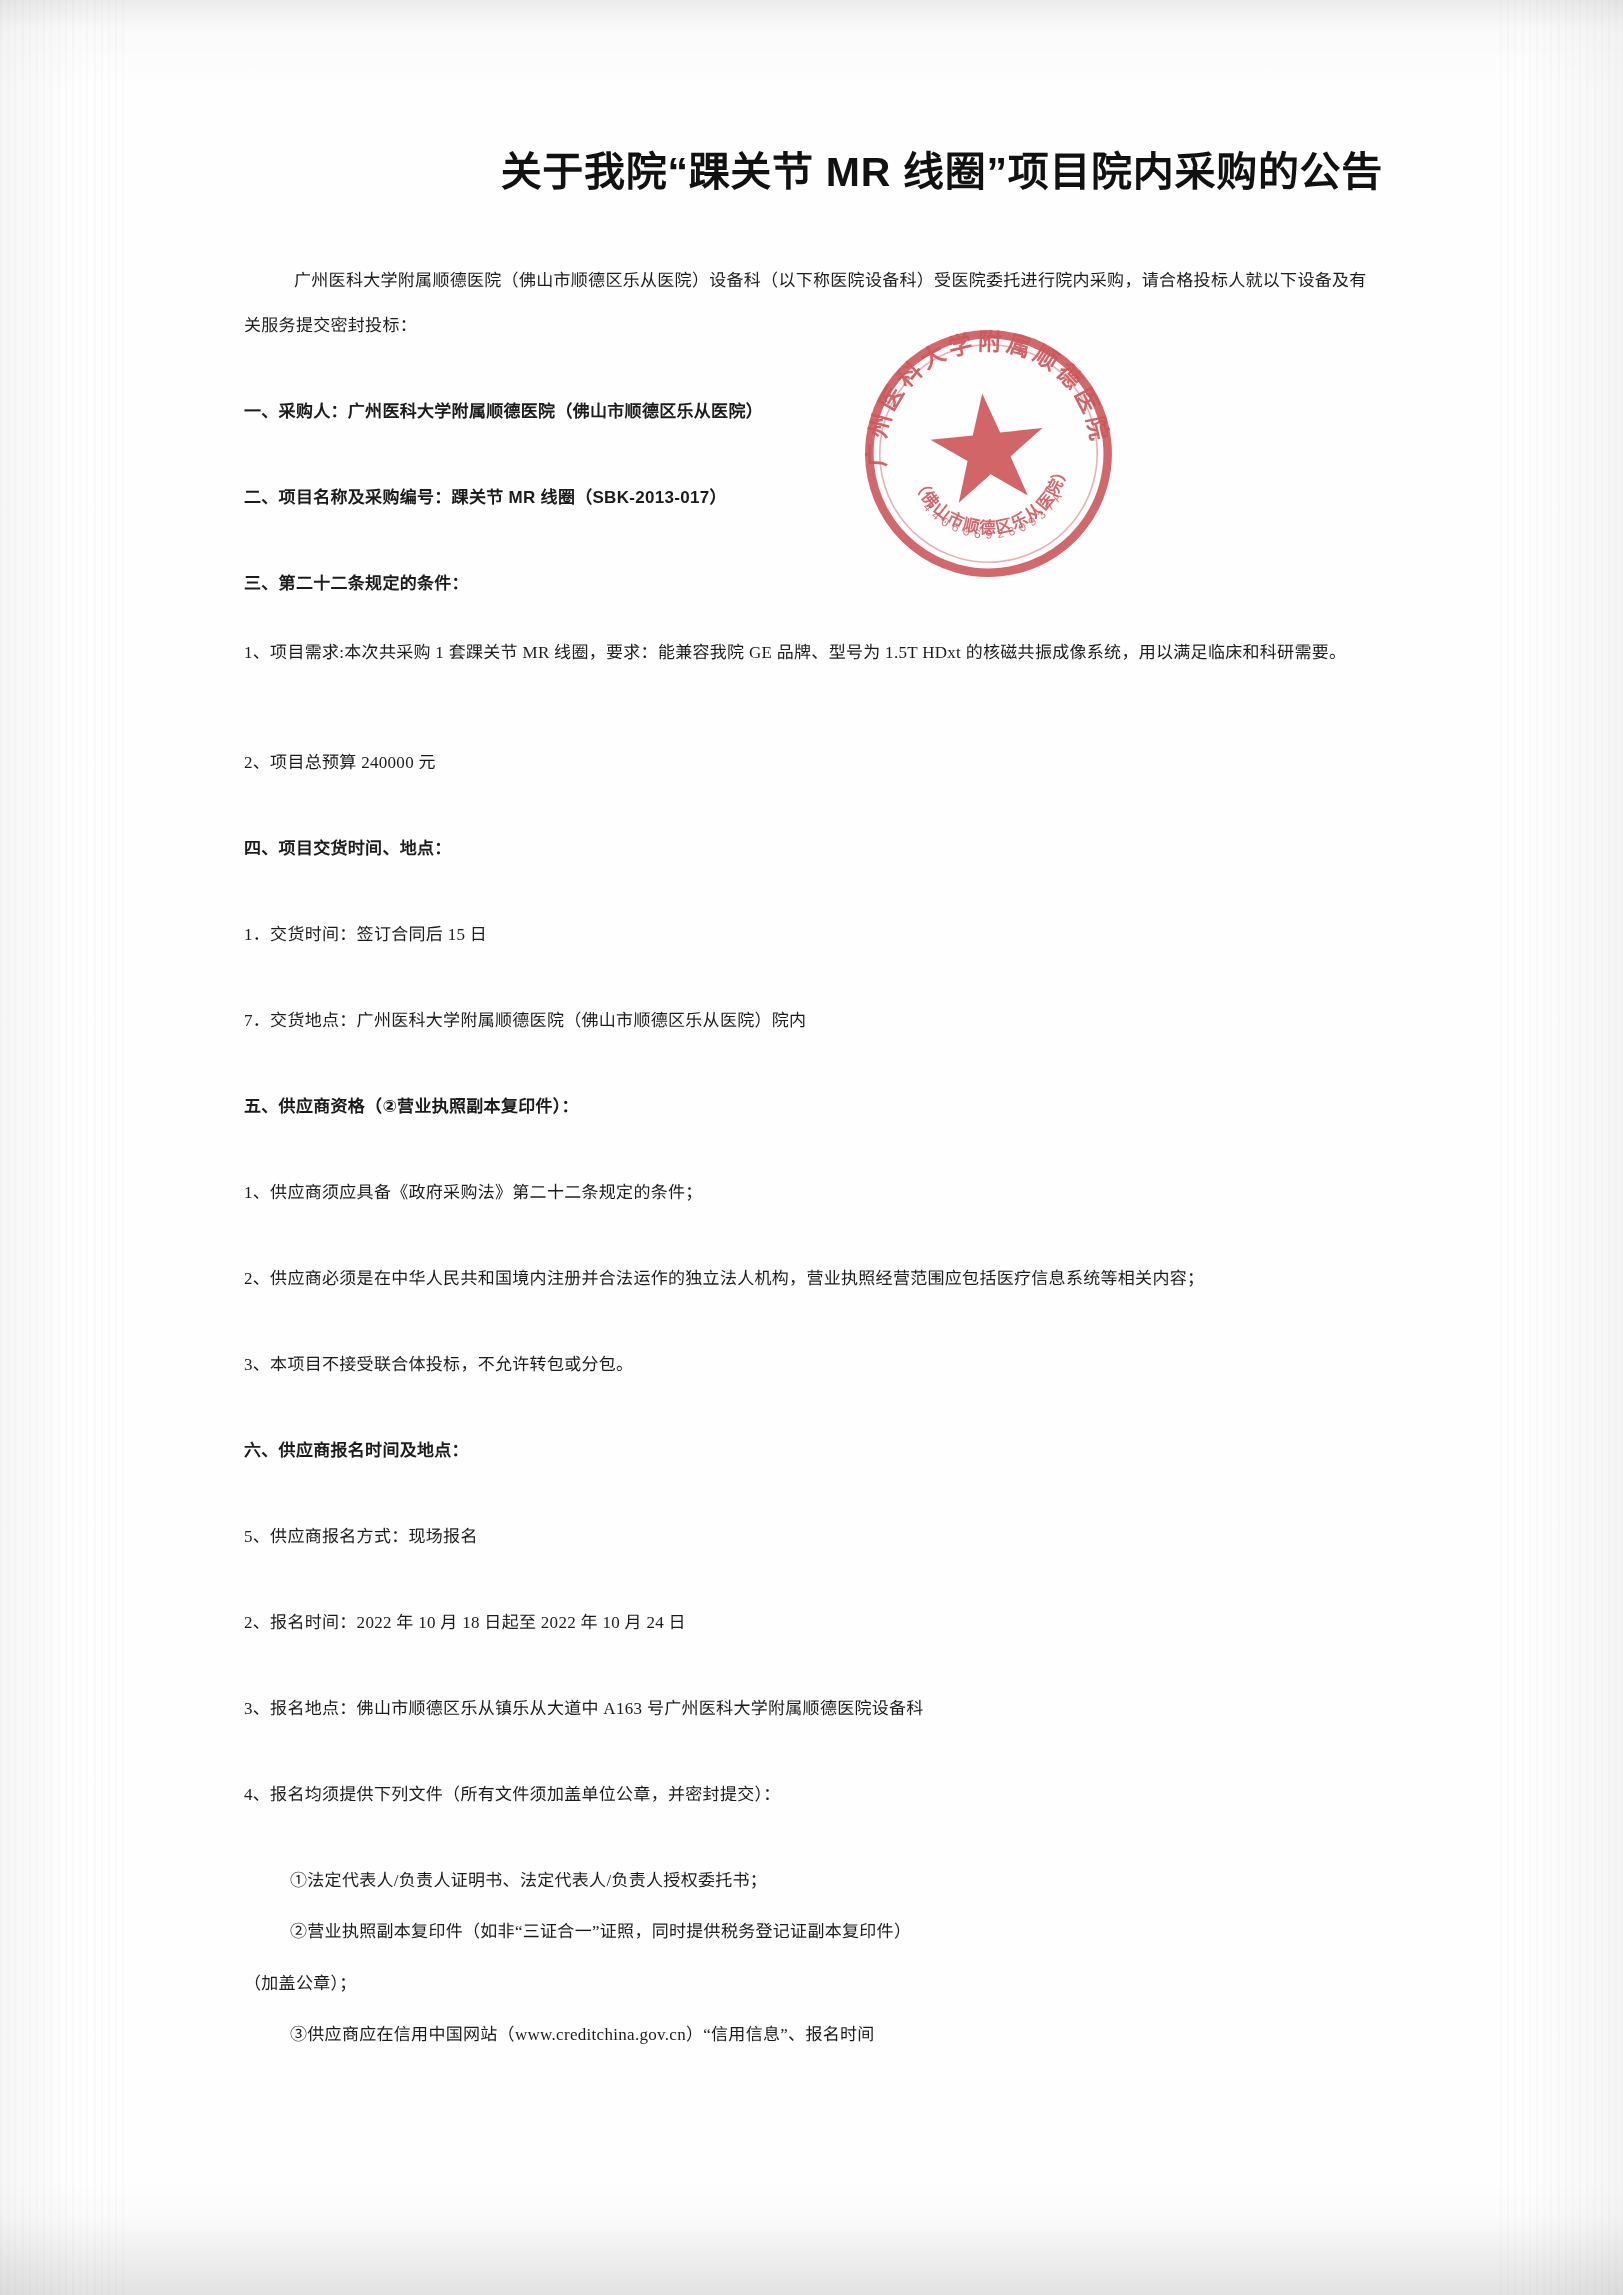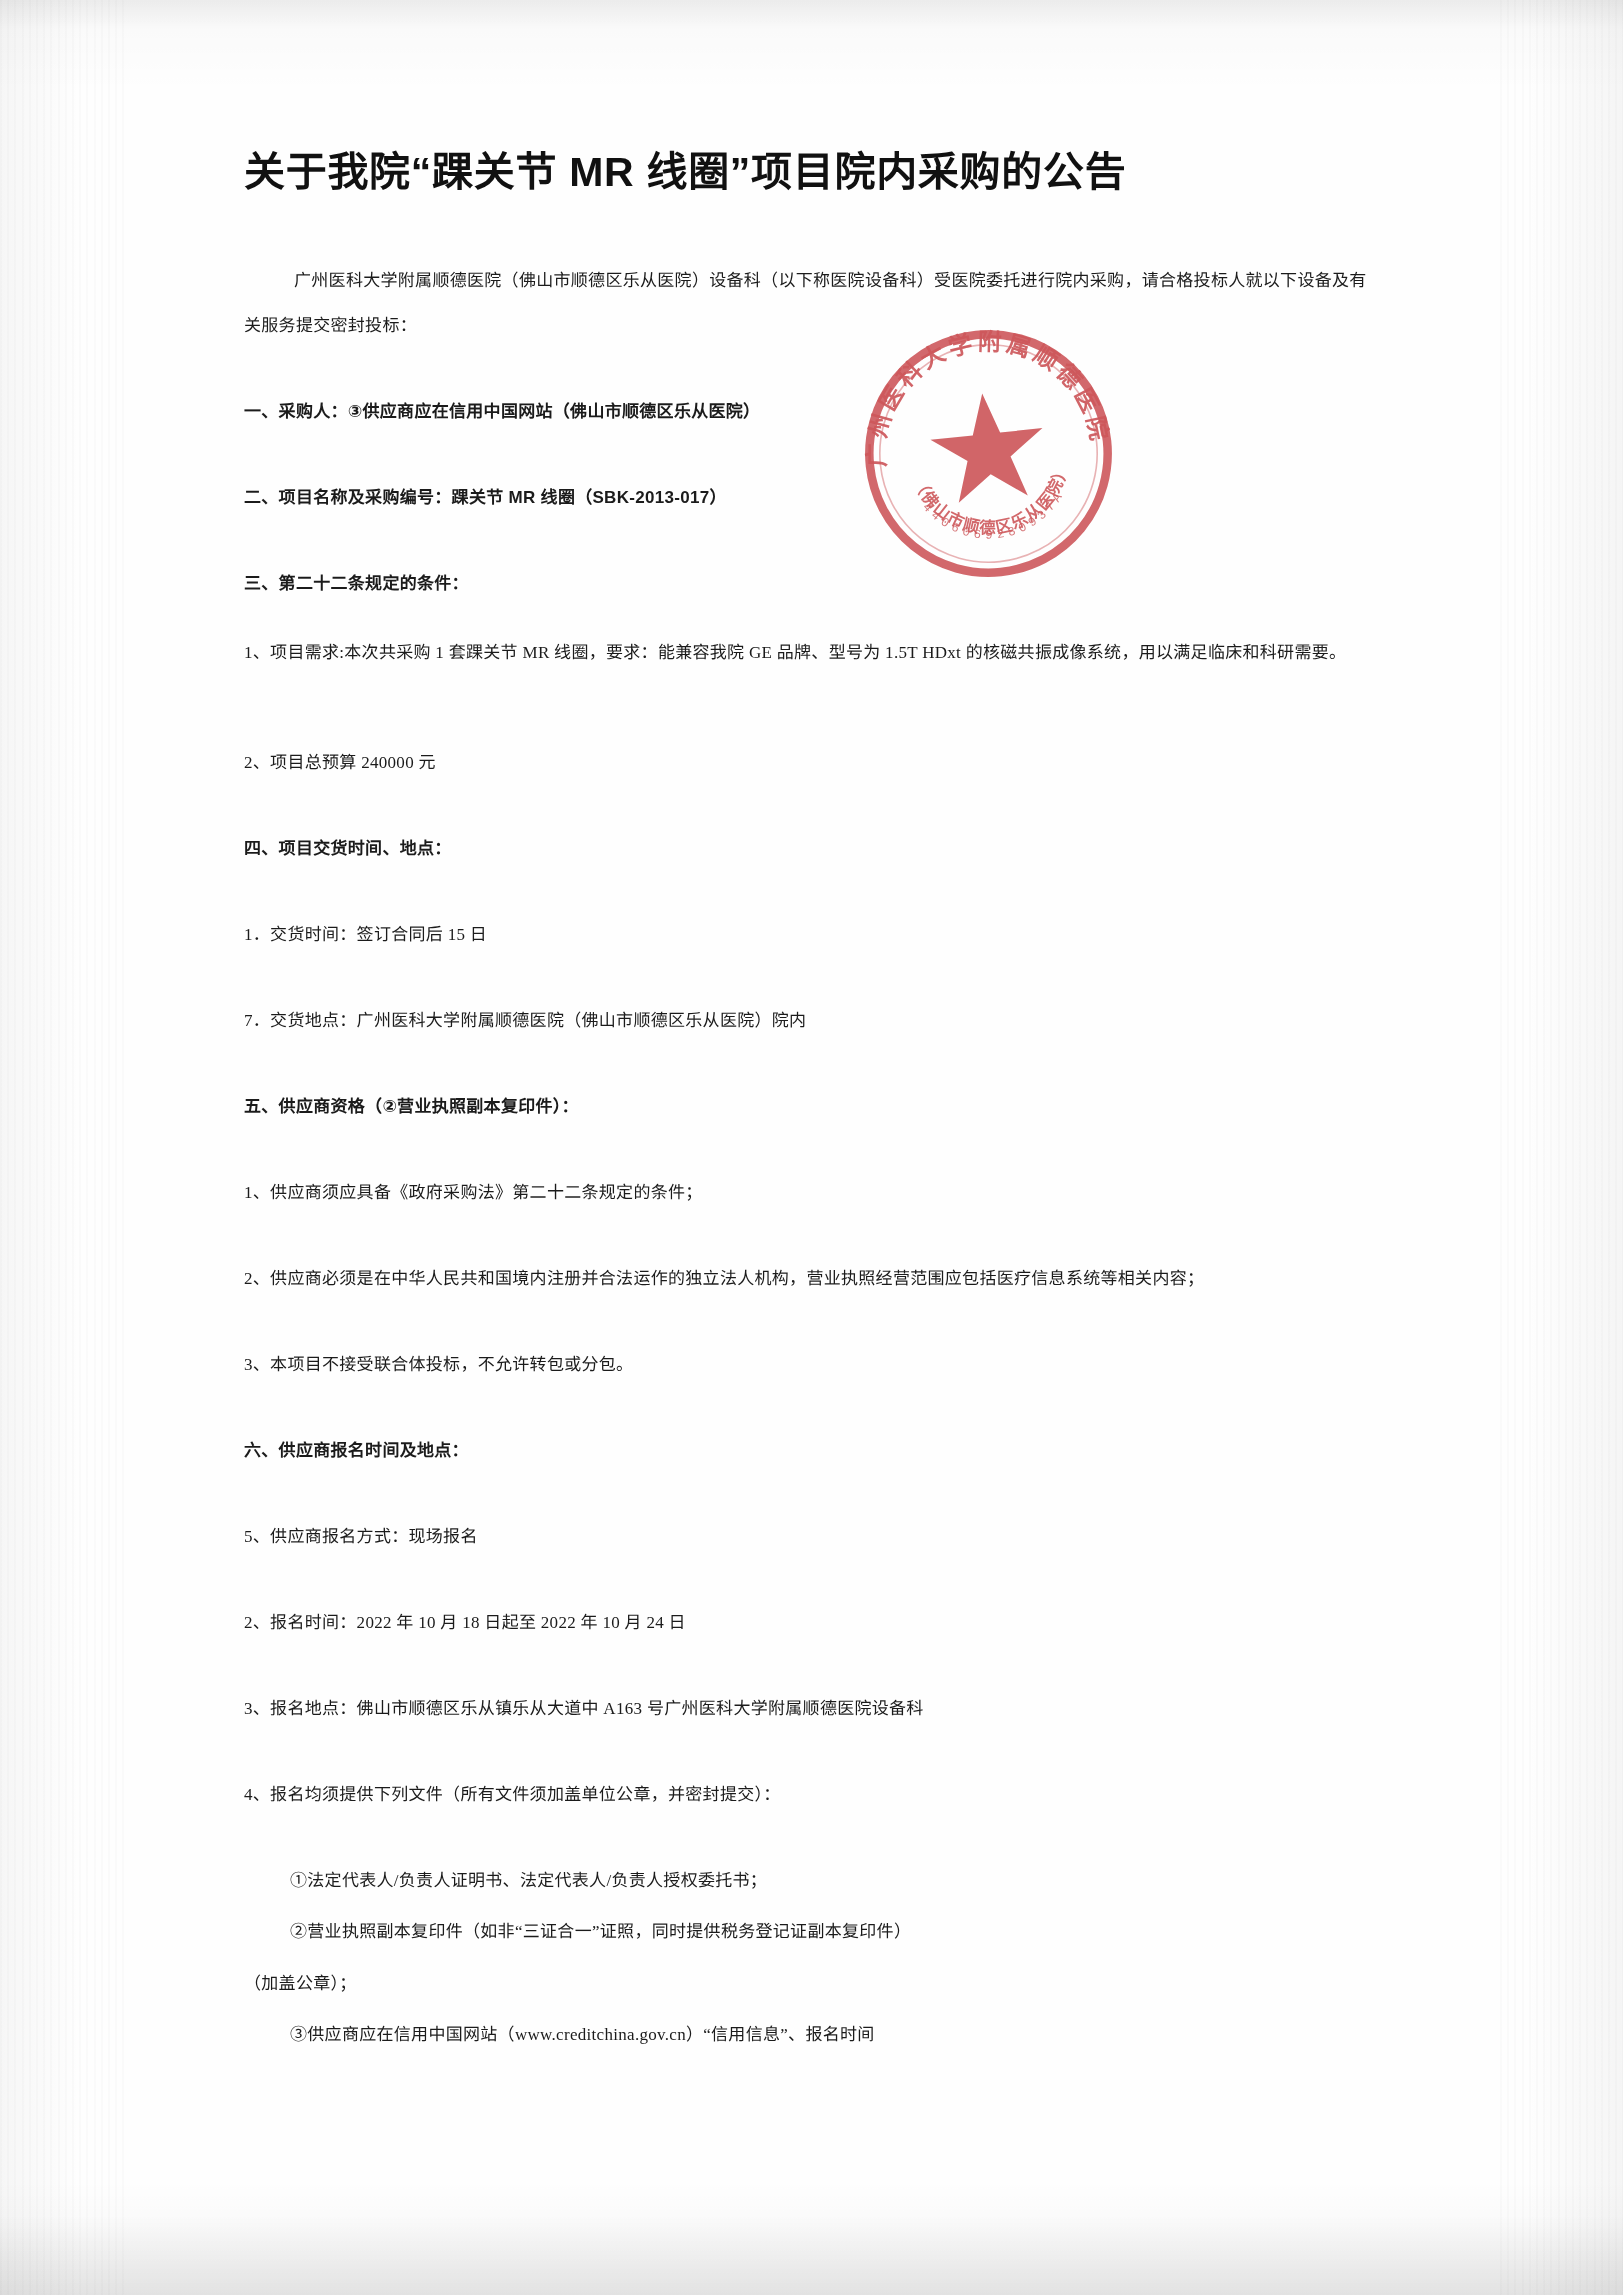--- a/index.html
+++ b/index.html
@@ -65,21 +65,21 @@
     top: 0;
     width: 1139px;
     padding-top: 147px;
   }
 
   .title {
     font-family: "Liberation Sans", "DejaVu Sans", sans-serif;
     font-weight: bold;
     font-size: 41px;
     line-height: 1.25;
-    text-align: left;
+    text-align: right;
     letter-spacing: 0.7px;
     margin: 0 0 60px 0;
     color: #111;
   }
 
   p {
     margin: 0;
     font-size: 17px;
     line-height: 45px;
     letter-spacing: 0.3px;
@@ -118,21 +118,21 @@
   <div class="scan-band right"></div>
   <div class="scan-edge-top"></div>
   <div class="scan-edge-bottom"></div>
 
   <div class="doc">
 
     <h1 class="title">关于我院“踝关节 MR 线圈”项目院内采购的公告</h1>
 
     <p class="para-indent gap-md">广州医科大学附属顺德医院（佛山市顺德区乐从医院）设备科（以下称医院设备科）受医院委托进行院内采购，请合格投标人就以下设备及有关服务提交密封投标：</p>
 
-    <p class="heading gap-md">一、采购人：③供应商应在信用中国网站（佛山市顺德区乐从医院）</p>
+    <p class="heading gap-md">一、采购人：广州医科大学附属顺德医院（佛山市顺德区乐从医院）</p>
 
     <p class="heading gap-md">二、项目名称及采购编号：踝关节 MR 线圈（SBK-2013-017）</p>
 
     <p class="heading">三、第二十二条规定的条件：</p>
 
     <p class="item gap-lg">1、项目需求:本次共采购 1 套踝关节 MR 线圈，要求：能兼容我院 GE 品牌、型号为 1.5T HDxt 的核磁共振成像系统，用以满足临床和科研需要。</p>
 
     <p class="item gap-md">2、项目总预算 240000 元</p>
 
     <p class="heading gap-md">四、项目交货时间、地点：</p>

